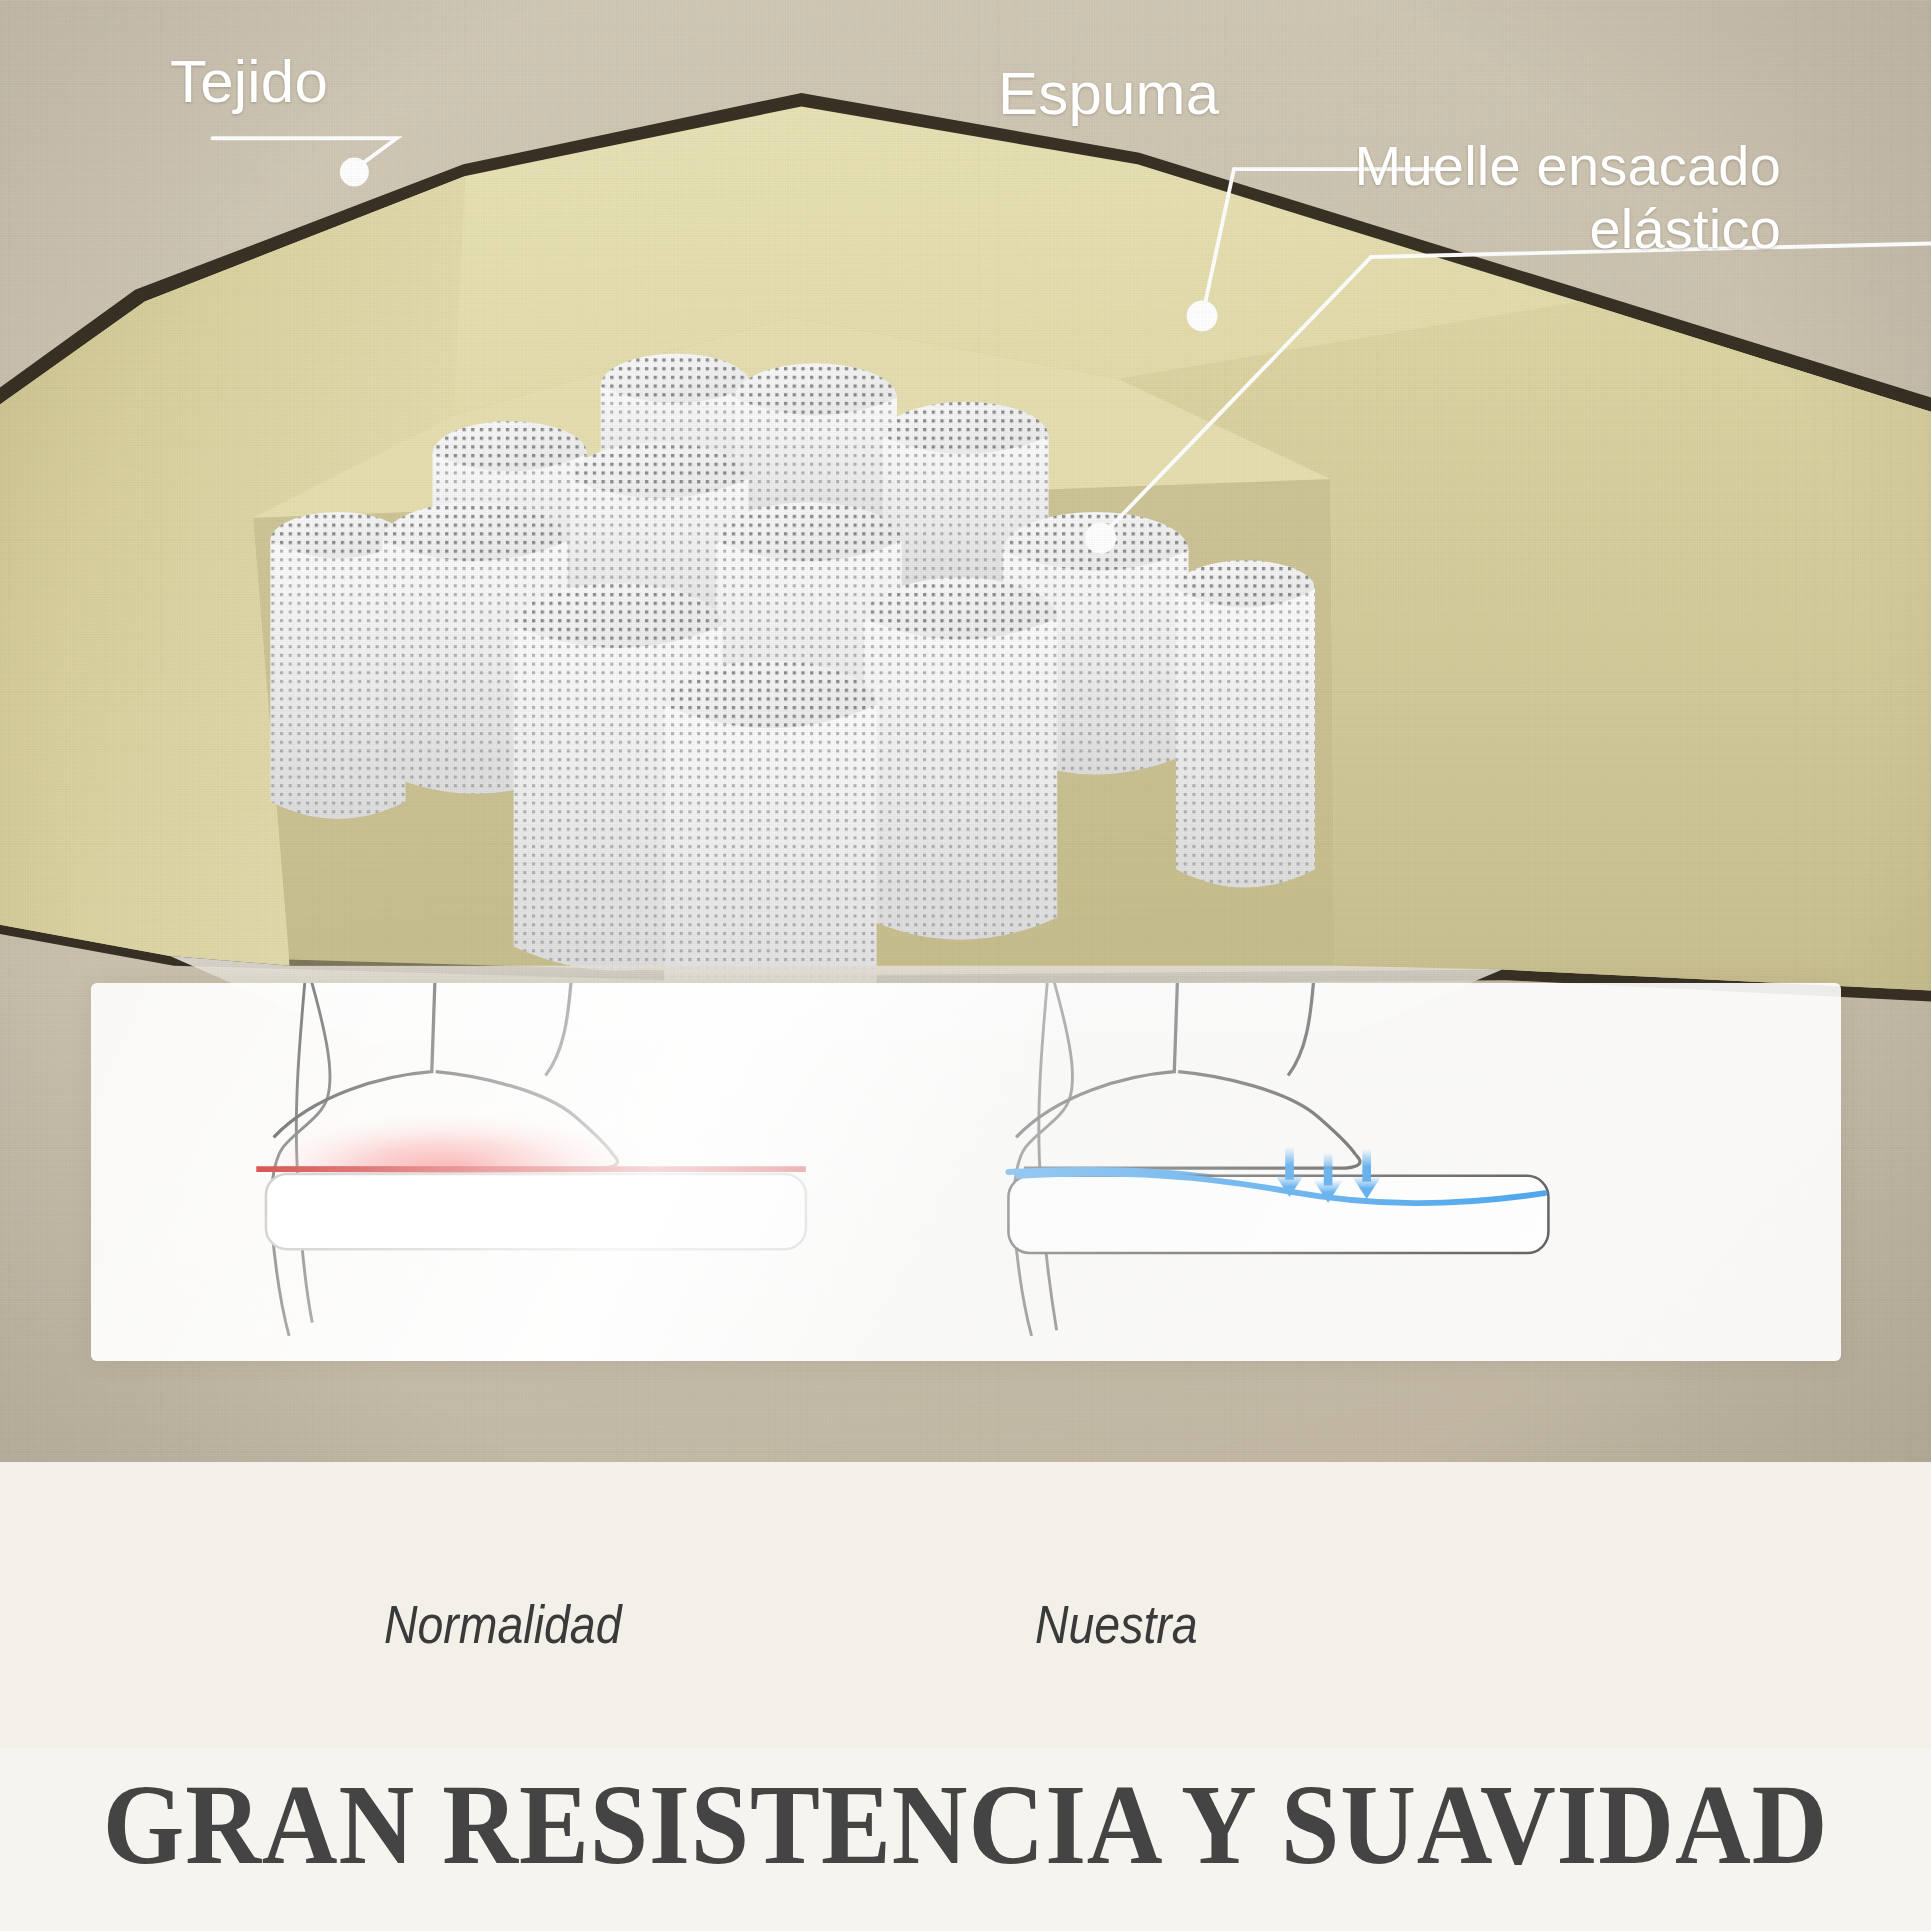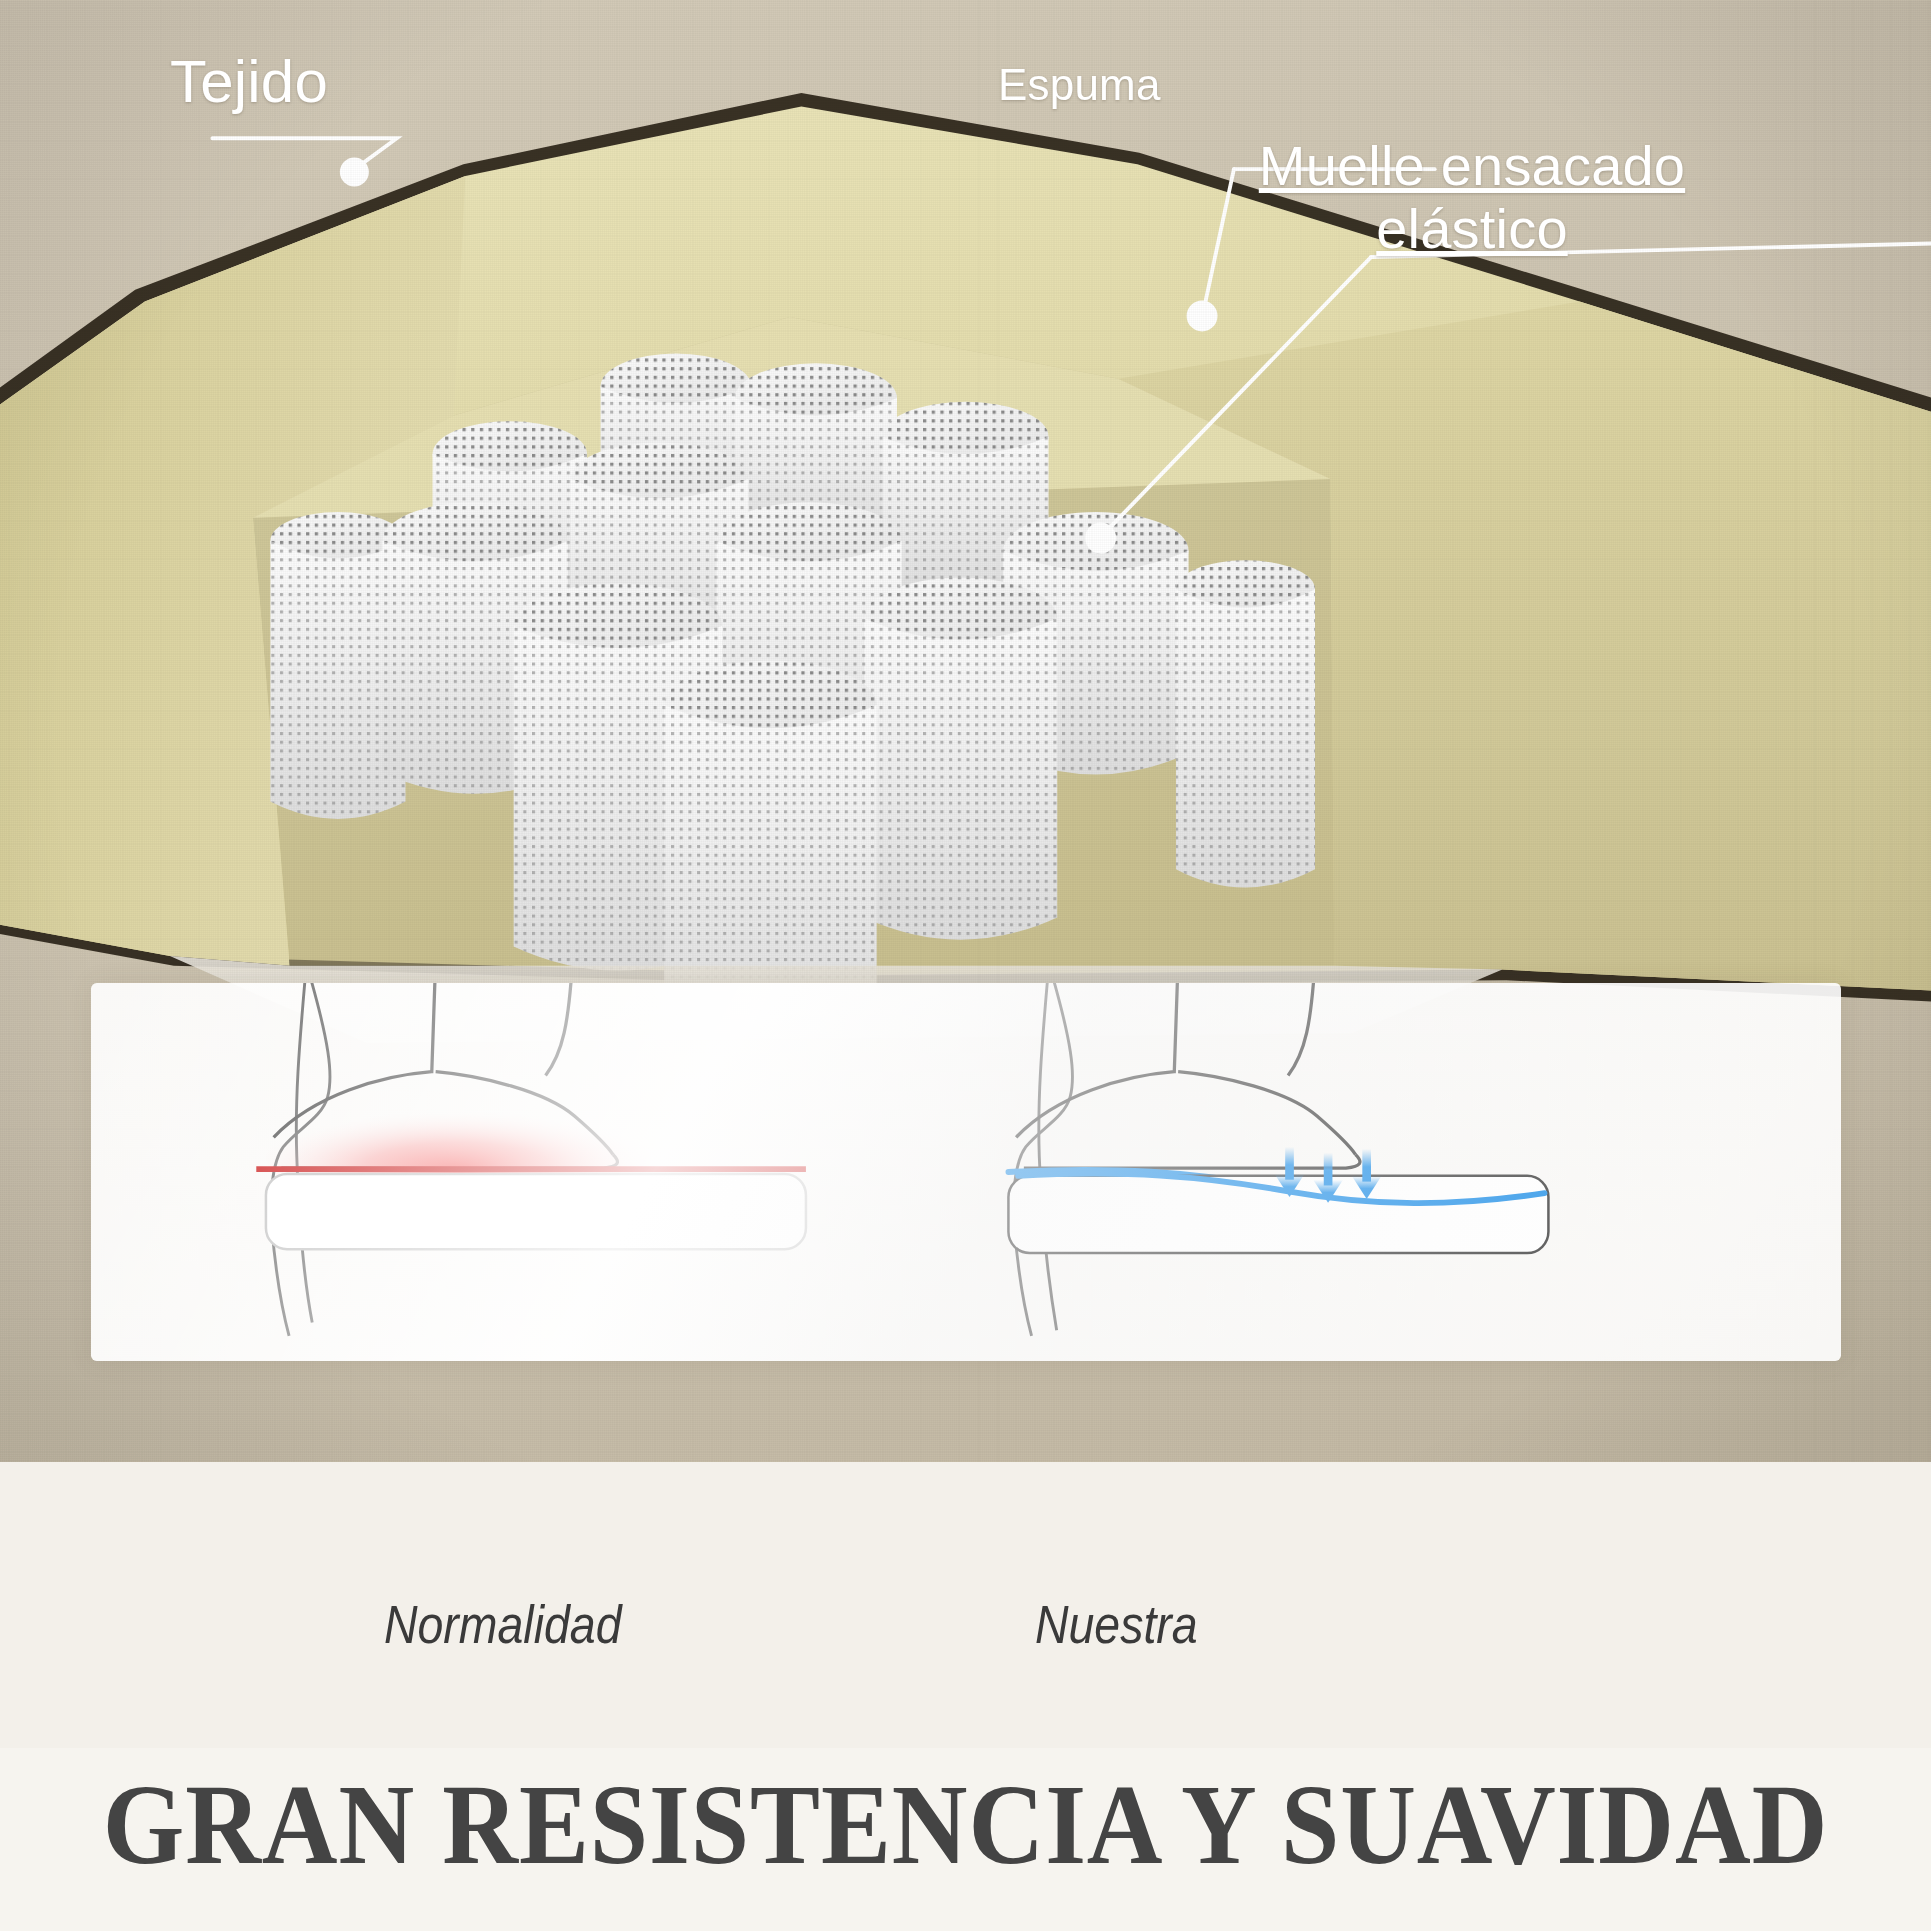--- a/index.html
+++ b/index.html
@@ -33,22 +33,22 @@
   .callout{
     position:absolute;
     color:#ffffff;
     font-weight:400;
     letter-spacing:0.2px;
     text-shadow:0 1px 2.9px rgba(60,50,35,.28);
     white-space:pre-line;
     line-height:1.12;
   }
   #lbl-tejido{left:170px;top:48px;font-size:60px;}
-  #lbl-espuma{left:998px;top:60px;font-size:44px;}
-  #lbl-muelle{left:1163px;top:135px;font-size:56px;text-align:center;width:618px;text-decoration:underline;}
+  #lbl-espuma{left:998px;top:60px;font-size:60px;}
+  #lbl-muelle{left:1163px;top:135px;font-size:56px;text-align:right;width:618px;}
 
   
   .card{
     position:absolute;left:91px;top:983px;width:1750px;height:378px;
     background:rgba(255,255,255,.90);
     border-radius:5.8px;
     box-shadow:0 1.9px 25px rgba(90,80,60,.10);
     overflow:hidden;
   }
   .card .sheen{

